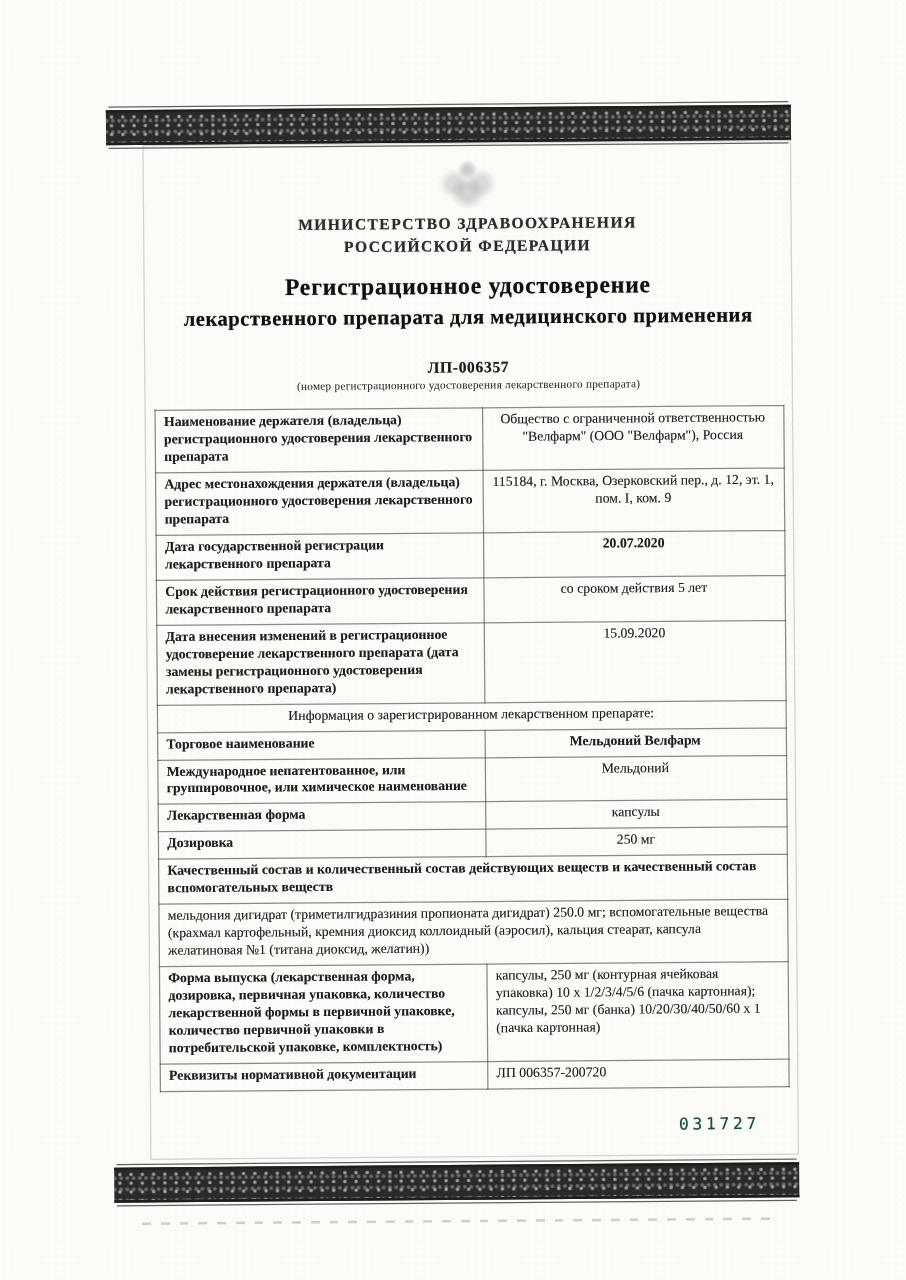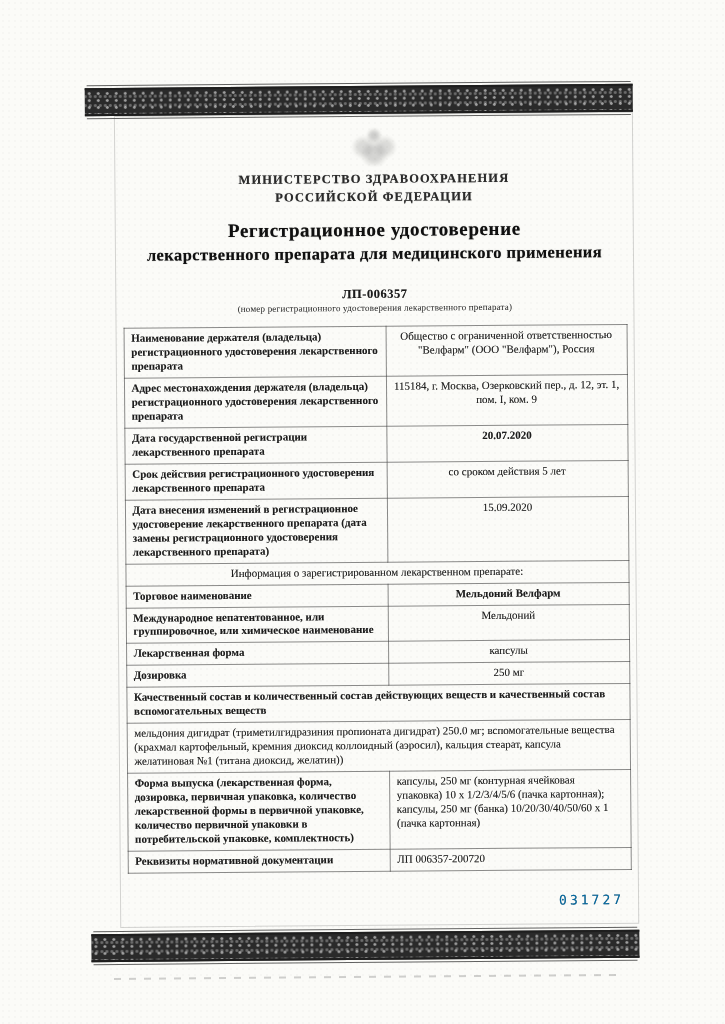--- a/index.html
+++ b/index.html
@@ -65,23 +65,23 @@
   }
   .cert-table td{border:1px solid rgba(45,45,45,.55);padding:3px 7px 4px;vertical-align:top;}
   .label-cell{font-weight:bold;width:247px;}
   .value-cell{text-align:center;vertical-align:middle;}
   .value-bold{font-weight:bold;}
   .value-left{text-align:left;vertical-align:top;}
   .section-cell{text-align:center;padding:3px 7px;}
   .comp-header{font-weight:bold;text-align:left;}
   .comp-text{text-align:left;}
   .stamp{
-    position:absolute;right:14px;bottom:16px;
+    position:absolute;right:30px;bottom:16px;
     font-family:"DejaVu Sans Mono", monospace;
-    font-size:13px;letter-spacing:3px;color:#0369a1;
+    font-size:13px;letter-spacing:3px;color:#14532d;
     text-shadow:0 0 .6px rgba(0,0,0,.4);
   }
 </style>
 </head>
 <body>
 
 <div class="scan">
 
   <div class="band band-top"></div>
 

